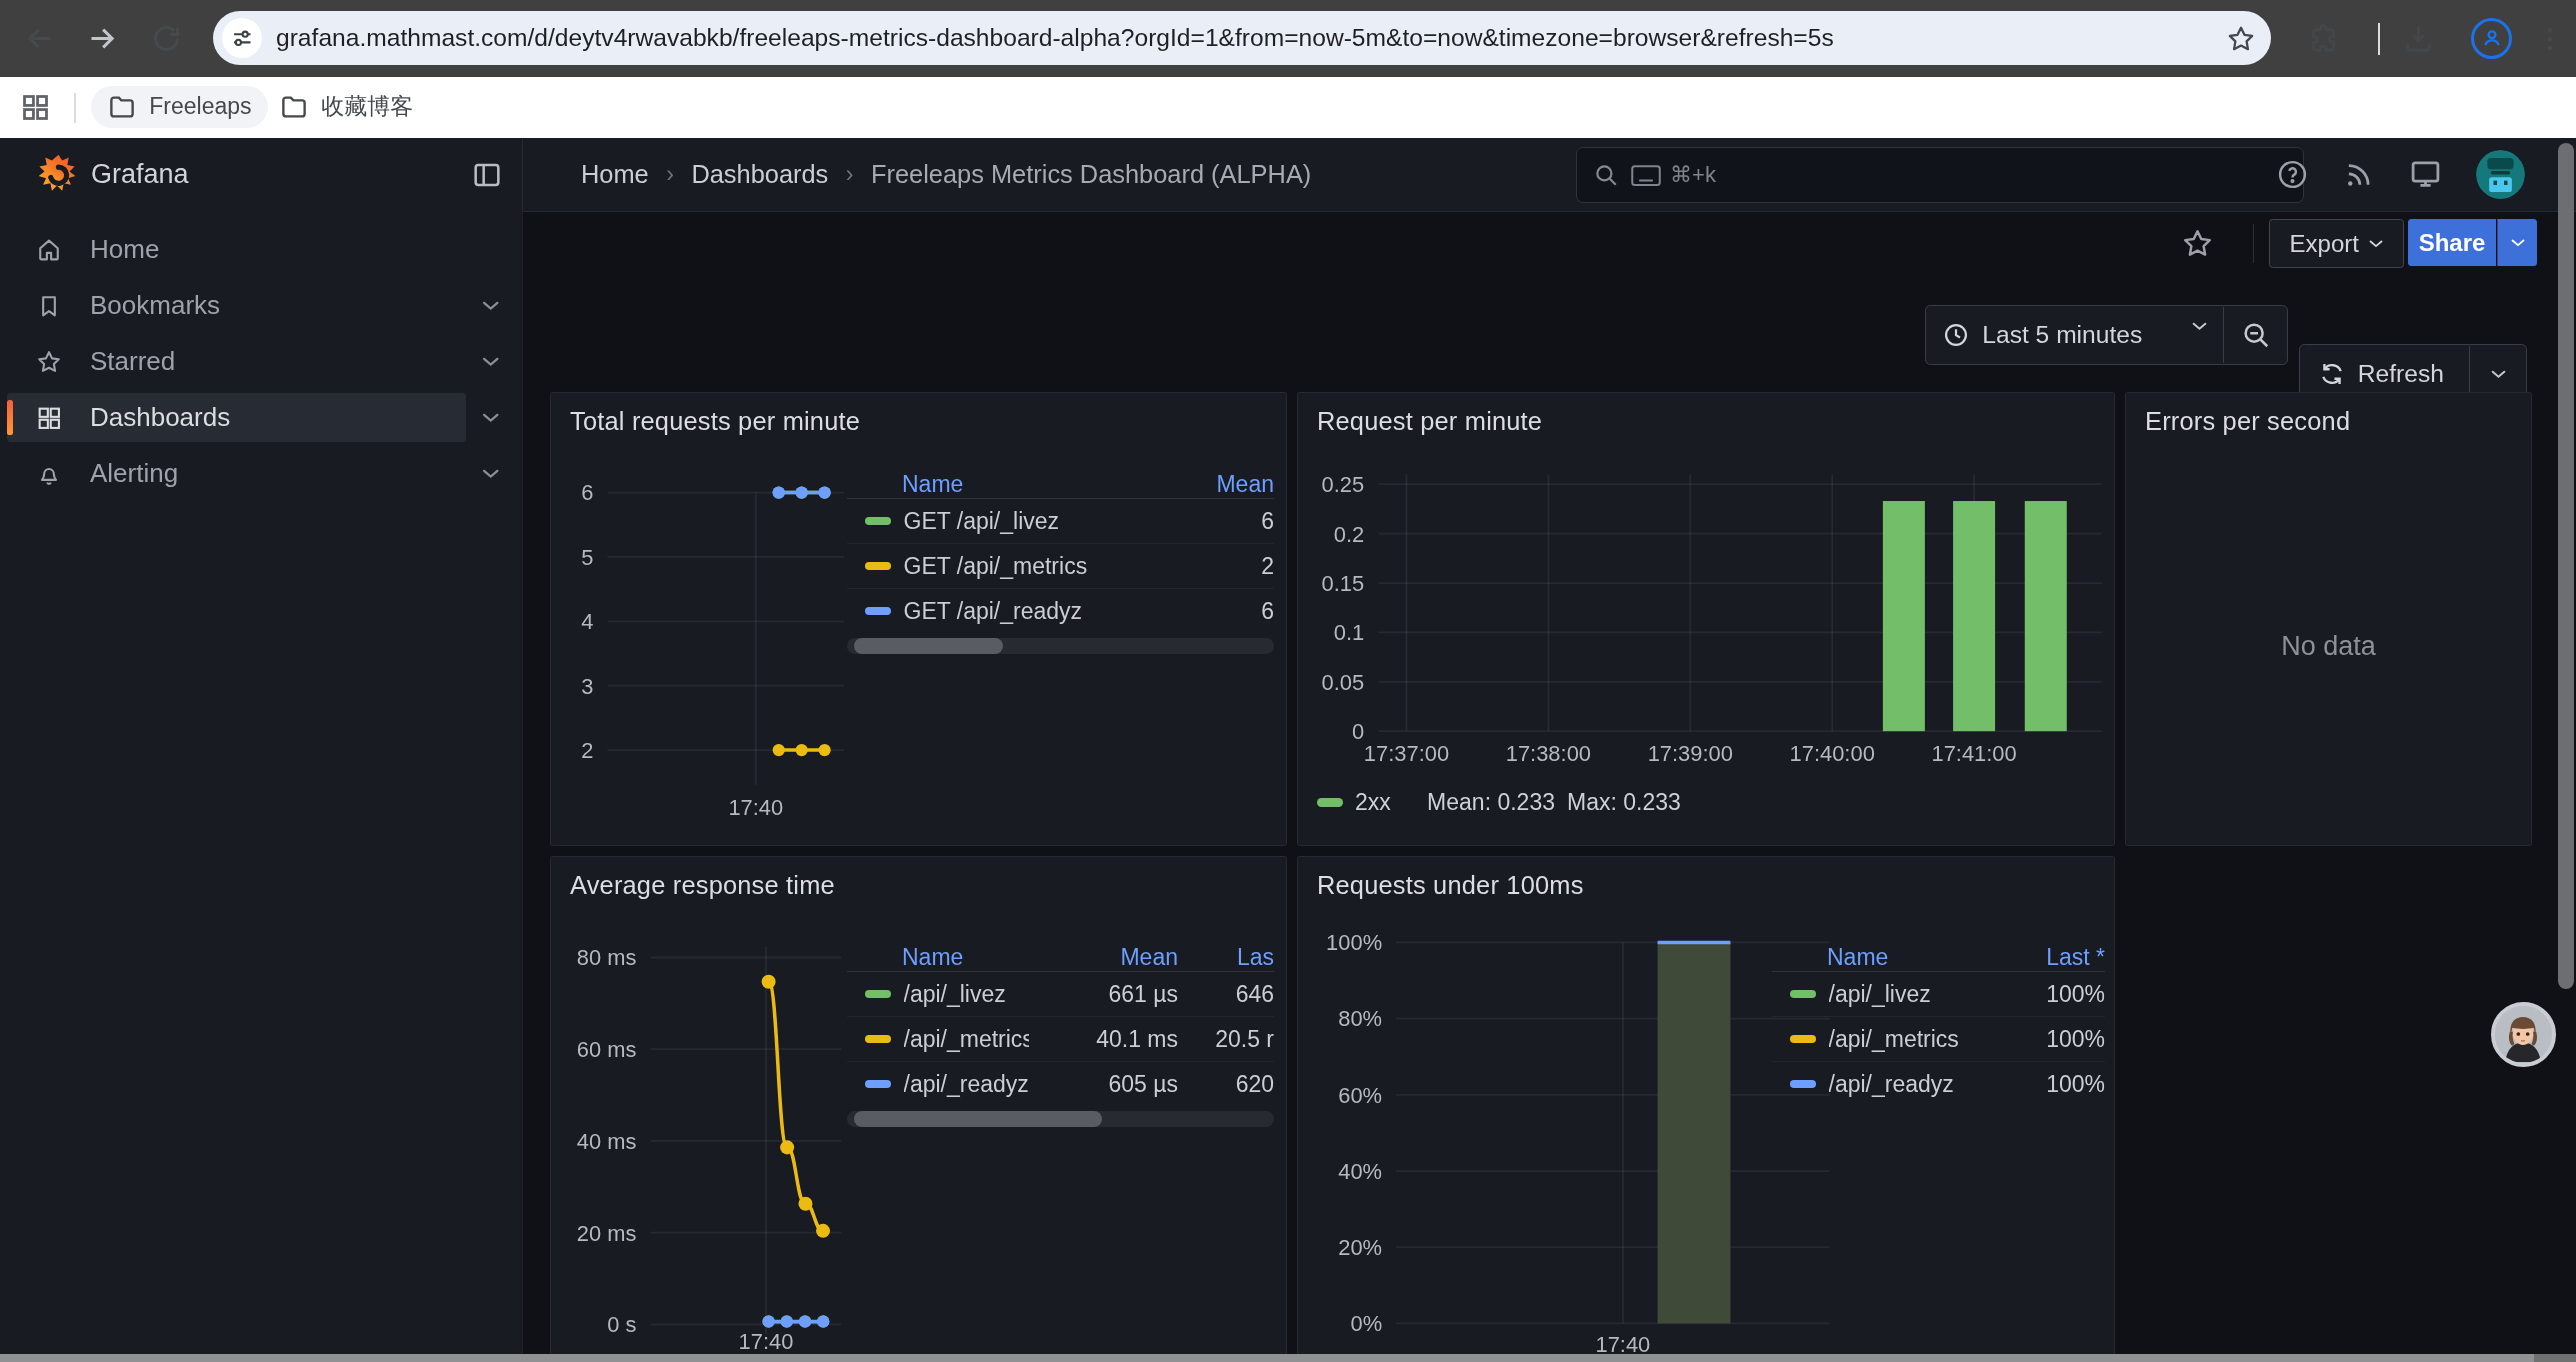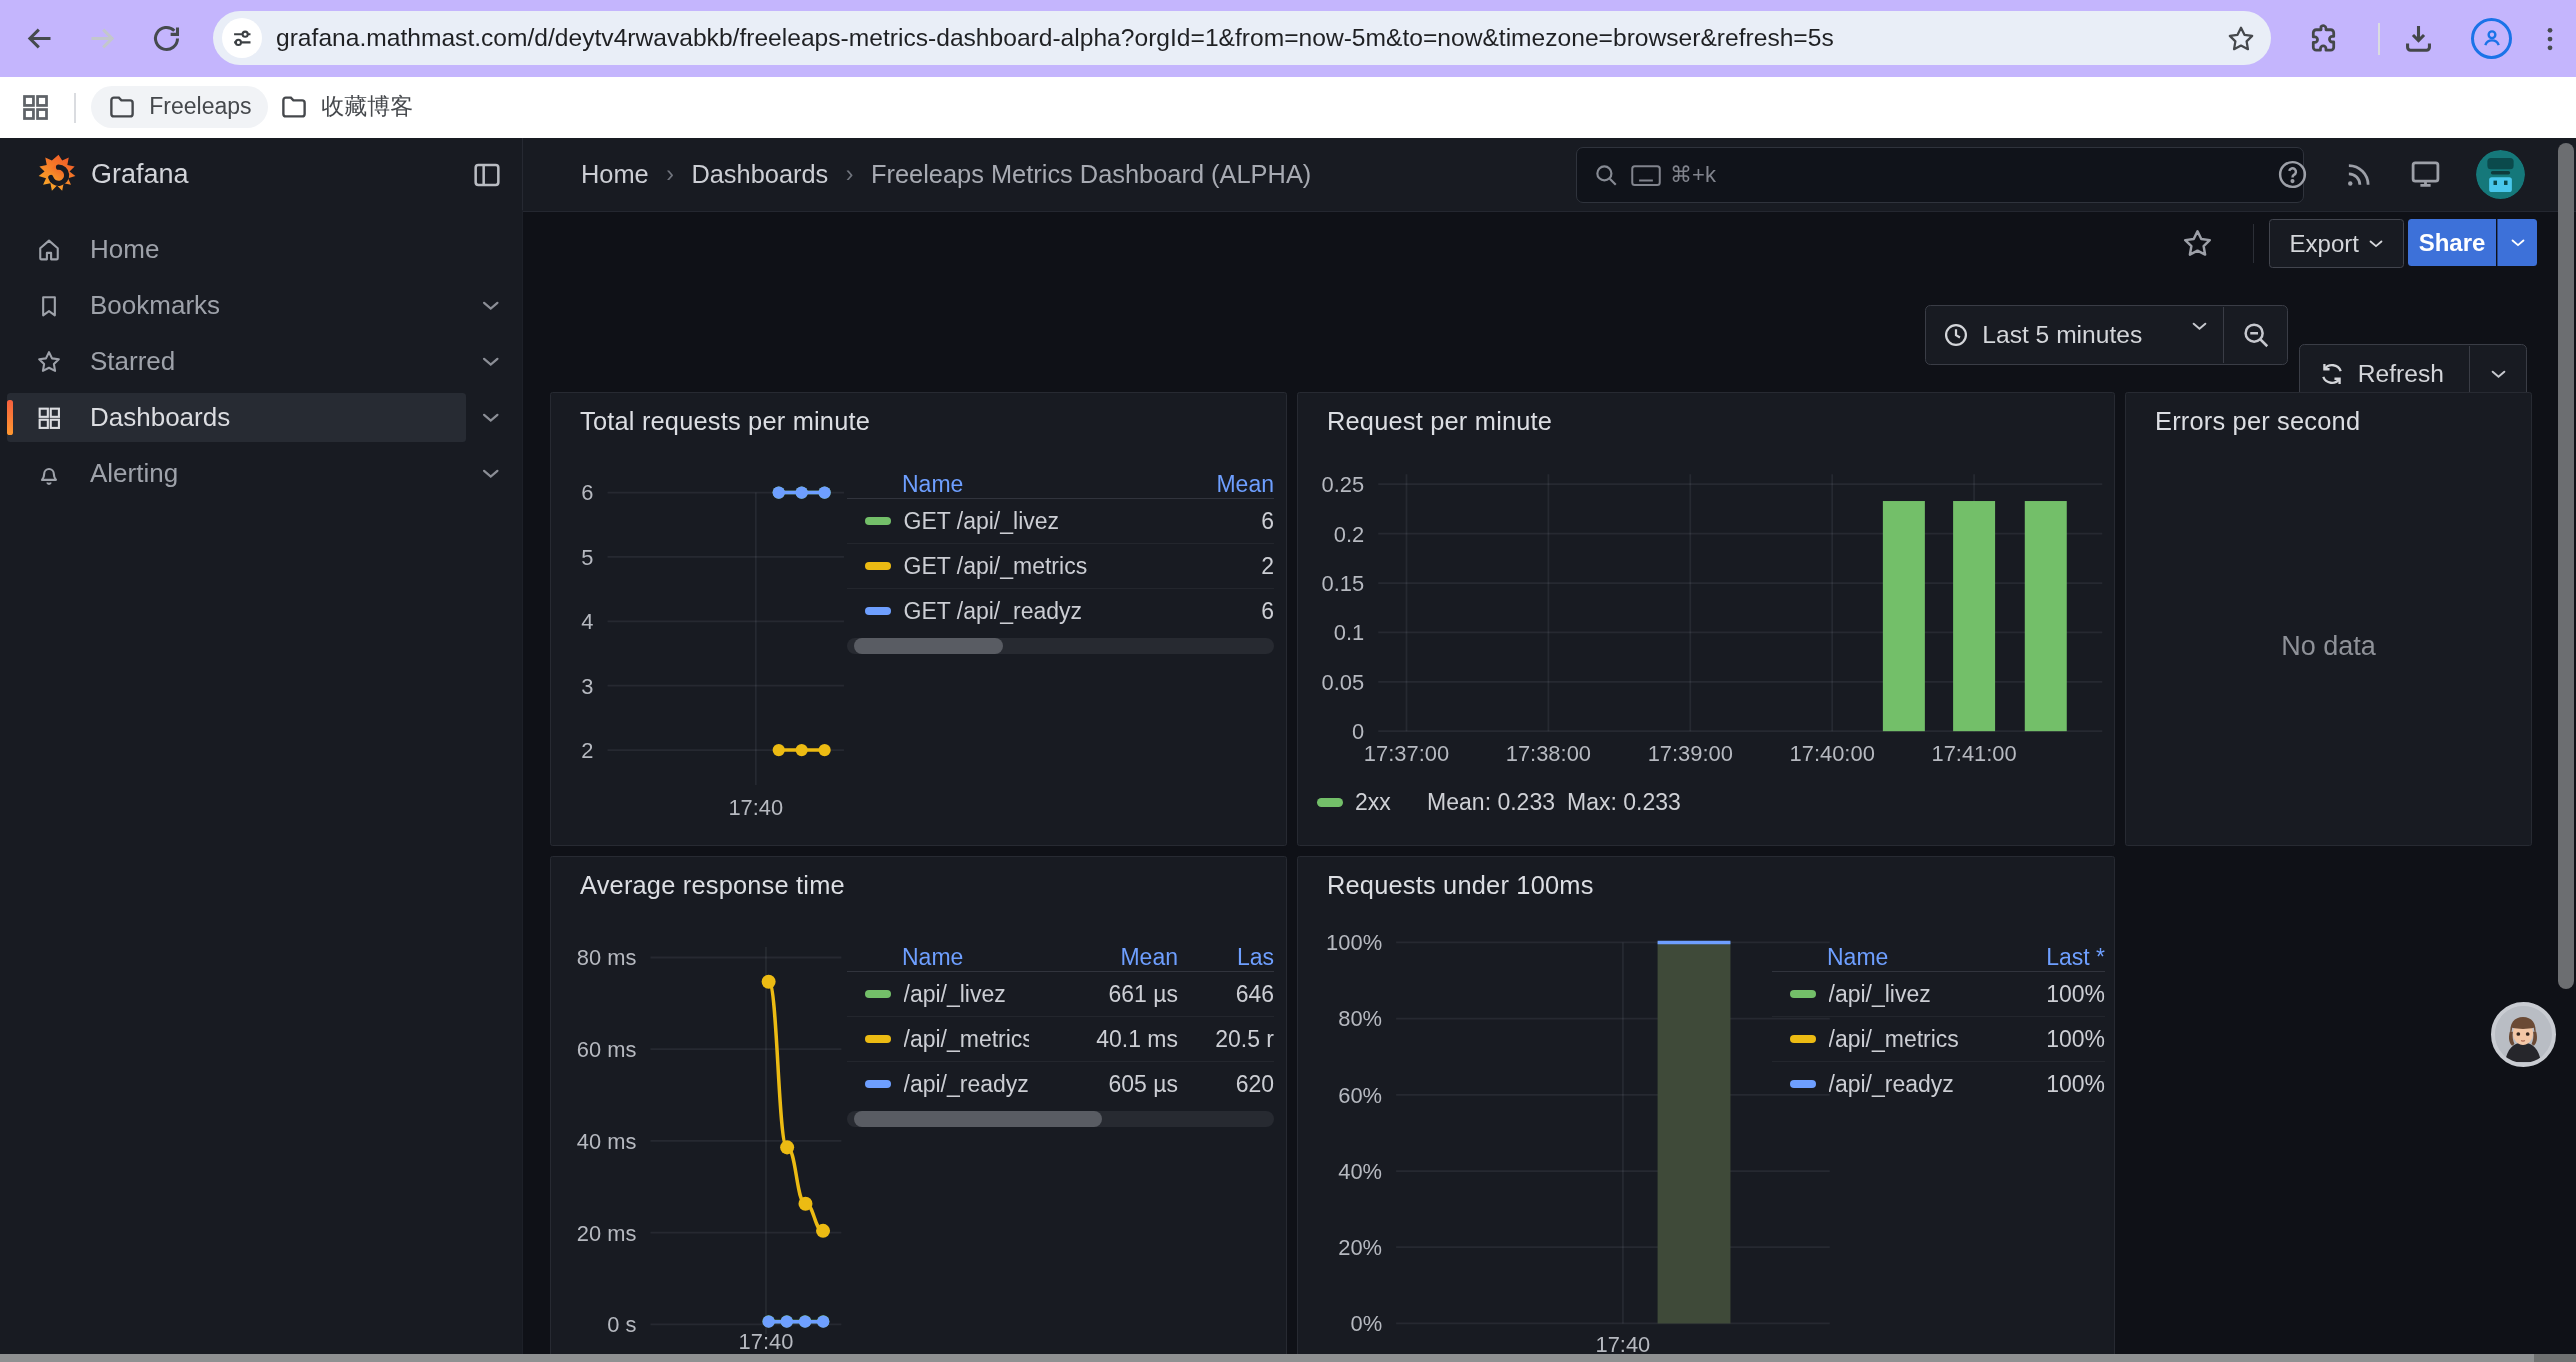--- a/index.html
+++ b/index.html
@@ -4,21 +4,21 @@
 <style>
   html,body{margin:0;padding:0;background:#fff;}
   .screen{position:relative;width:2576px;height:1363px;overflow:hidden;background:#fff;
           font-family:"Liberation Sans",sans-serif;}
   .abs{position:absolute;}
   .ic{display:inline-flex;align-items:center;justify-content:center;}
   svg{display:block;}
   svg text{font-family:"Liberation Sans",sans-serif;}
 
   
-  .chrome-top{left:0;top:0;width:2576px;height:77px;background:#c4b5fd;}
+  .chrome-top{left:0;top:0;width:2576px;height:77px;background:#404040;}
   .chrome-btn{width:39px;height:39px;top:19px;color:#454a4d;cursor:pointer;}
   .chrome-btn.disabled{color:#c3c7cc;}
   .url-pill{left:213px;top:11.4px;width:2058px;height:54px;border-radius:27px;background:#e9eef7;
             display:flex;align-items:center;}
   .tune-circle{position:absolute;left:8.8px;top:7px;width:40px;height:40px;border-radius:50%;
                background:#fff;color:#3c4043;display:flex;align-items:center;justify-content:center;}
   .url-text{position:absolute;left:63px;top:0;height:54px;line-height:54px;font-size:24.6px;color:#1f2023;
             white-space:nowrap;width:1946px;overflow:hidden;}
   .pill-star{position:absolute;right:14px;top:11.4px;color:#45484c;}
   .chrome-right{color:#444749;}
@@ -75,21 +75,21 @@
   .tp{left:1925px;top:305px;width:361px;height:58px;}
   .tp-main{display:flex;align-items:flex-start;gap:12.3px;padding:0 16px;flex:1;}
   .tp-div{width:0.9px;height:56px;background:#3a3d46;}
   .tp-zoom{width:63px;display:flex;align-items:center;justify-content:center;color:#c6c8ce;}
   .rf{left:2299px;top:305px;width:226px;height:58px;margin-top:39px;}
   .rf-main{display:flex;align-items:center;gap:12.3px;padding:0 17.5px;flex:1;}
   .rf-caret{width:56px;display:flex;align-items:center;justify-content:center;border-left:0.9px solid #3a3d46;height:56px;color:#c6c8ce;}
 
   
   .panel{position:absolute;background:#181b22;border:0.9px solid #272a32;border-radius:2.6px;overflow:hidden;}
-  .panel-title{position:absolute;left:29px;top:14px;font-size:25.4px;font-weight:500;color:#dcdee3;
+  .panel-title{position:absolute;left:19px;top:14px;font-size:25.4px;font-weight:500;color:#dcdee3;
                letter-spacing:0.2px;cursor:pointer;}
   .tick{fill:#b6b9c0;font-size:25px;}
   .nodata{position:absolute;left:0;top:238px;width:100%;text-align:center;font-size:27px;color:#8e9198;}
 
   .panel-table{position:absolute;font-size:23px;color:#ccced4;}
   .lt-head{display:flex;align-items:flex-end;height:37px;padding-left:55px;
            border-bottom:0.9px solid #31343d;color:#6e9fff;font-weight:500;}
   .lt-row{display:flex;align-items:center;height:44px;padding-left:17.5px;}
   .lt-row + .lt-row{border-top:0.9px solid #23262d;}
   .lt-name{flex:1;white-space:nowrap;overflow:hidden;cursor:pointer;}

